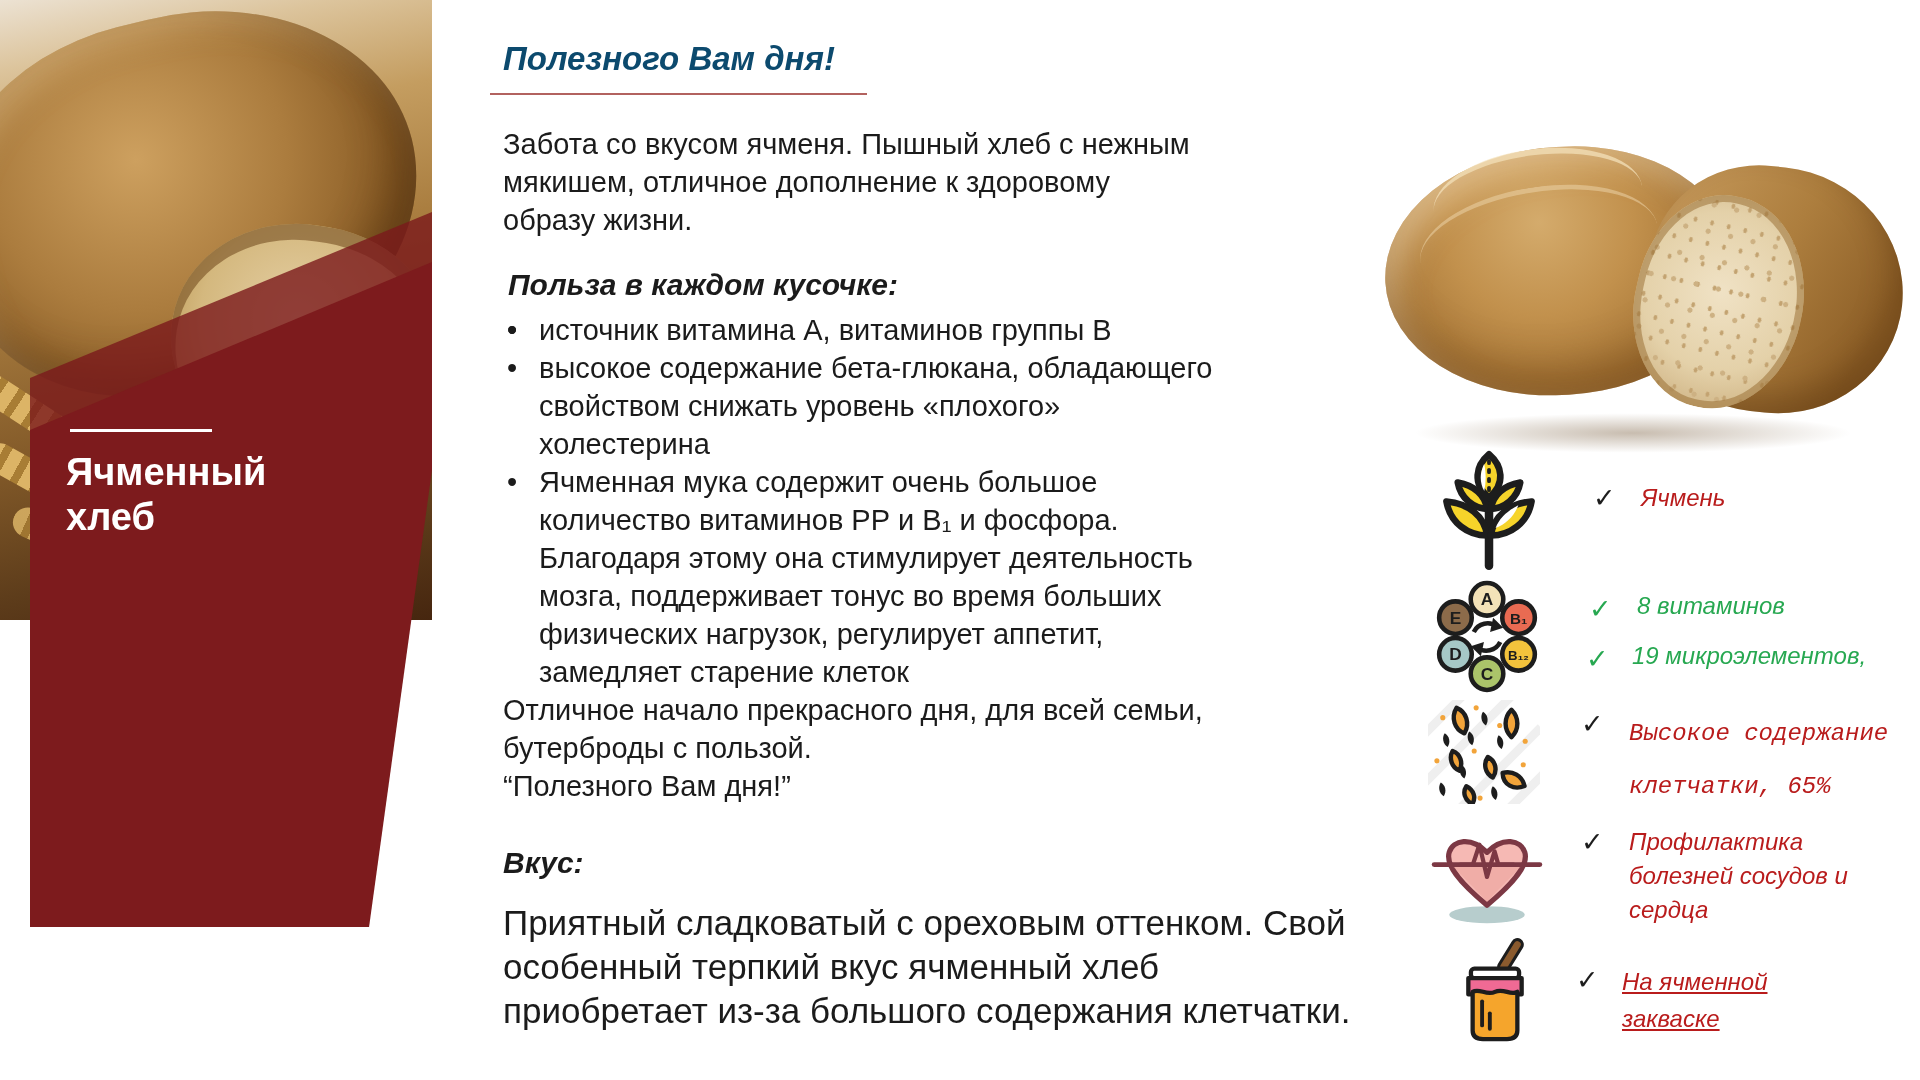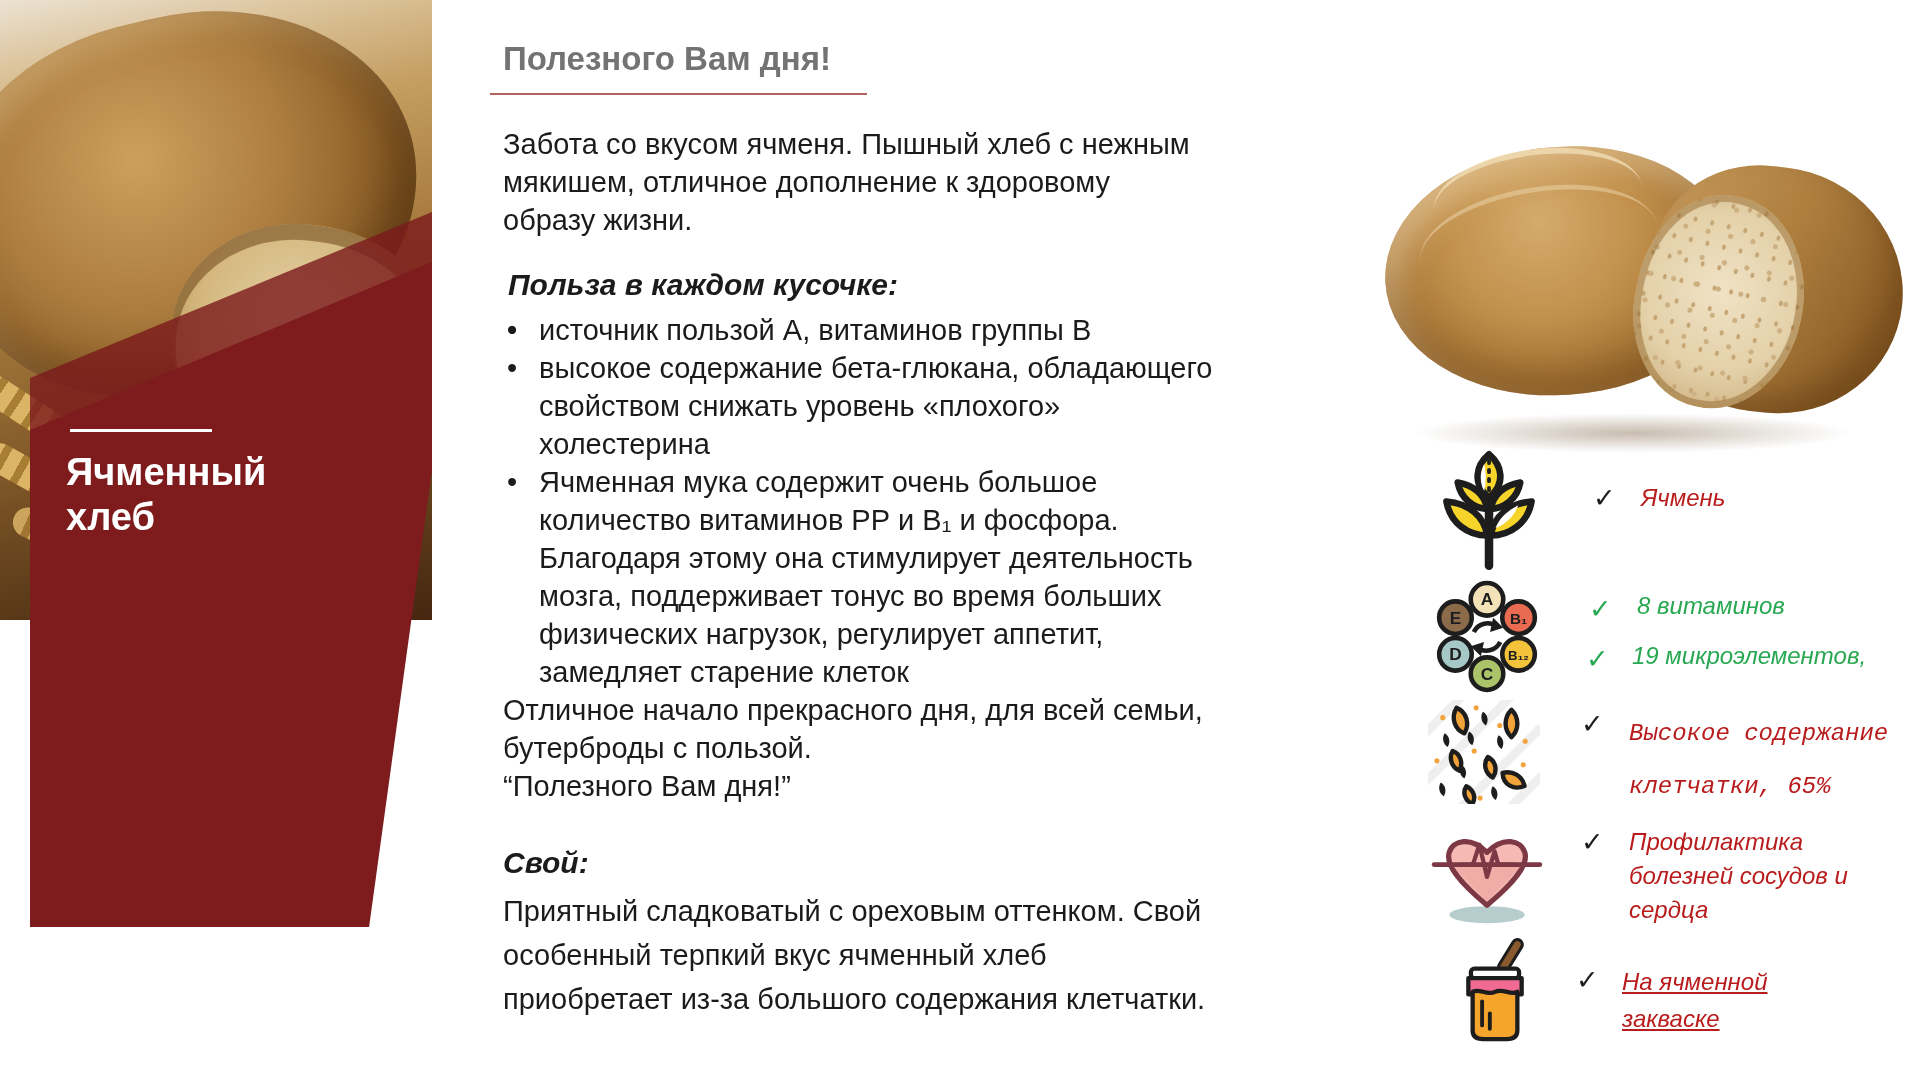--- a/index.html
+++ b/index.html
@@ -33,30 +33,30 @@
   .sidebar-solid{position:absolute;inset:0;background:#7d1b1d;
     clip-path:polygon(30px 430px,432px 262px,432px 470px,348px 1080px,30px 1080px);}
   .sidebar-line{position:absolute;left:70px;top:429px;width:142px;height:3px;background:#ffffff;}
   .sidebar-title{position:absolute;left:66px;top:450px;width:300px;
     font-size:38px;line-height:45px;font-weight:bold;color:#ffffff;}
   .logo{position:absolute;left:104px;top:938px;display:flex;align-items:center;gap:2px;color:#fff;}
   .logo-text{font-size:27px;font-weight:bold;letter-spacing:1px;color:#fff;}
 
   
   .main{position:absolute;left:503px;top:0;width:905px;}
-  .page-title{margin:40px 0 8px 0;font-size:33px;font-weight:bold;color:#737373;}
+  .page-title{margin:40px 0 8px 0;font-size:33px;font-weight:bold;color:#0c4a6e;font-style:italic;}
   .title-underline{width:377px;height:2px;background:#b2625f;margin:15px 0 0 -13px;}
   .intro{margin-top:30px;font-size:29px;line-height:38px;}
   .benefits-heading{margin-top:26px;font-size:30px;line-height:40px;font-weight:bold;font-style:italic;padding-left:5px;}
   .bullets{margin:6px 0 0 0;padding:0;list-style:none;}
   .bullets li{position:relative;padding-left:36px;font-size:29px;line-height:38px;}
   .bullets .dot{position:absolute;left:4px;top:0;}
   .outro{font-size:29px;line-height:38px;}
   .taste-heading{margin-top:38px;font-size:30px;line-height:40px;font-weight:bold;font-style:italic;}
-  .taste{margin-top:6px;font-size:29px;line-height:44px;}
+  .taste{margin-top:18px;font-size:35px;line-height:44px;}
 
   
   .bread-photo{position:absolute;left:1385px;top:103px;width:525px;height:348px;}
   .bp-shadow{position:absolute;left:28px;bottom:-2px;width:440px;height:40px;
     background:radial-gradient(ellipse at center,rgba(110,80,45,.38) 0%,rgba(110,80,45,0) 70%);}
   .bp-loafA{position:absolute;left:0;top:44px;width:348px;height:248px;border-radius:52% 48% 50% 50%;
     transform:rotate(-3deg);
     background:radial-gradient(circle at 45% 30%,#d4ab6c 0%,#c2914d 36%,#a97838 64%,#8d5e27 88%,#7c5122 100%);
     box-shadow:inset -12px -26px 40px rgba(90,50,10,.38), inset 10px 14px 30px rgba(255,236,200,.5);}
   .bp-score{position:absolute;left:48px;top:46px;width:210px;height:95px;border:0;
@@ -119,21 +119,21 @@
 мякишем, отличное дополнение к здоровому
 образу жизни.</div>
 
   <div class="benefits-heading">Польза в каждом кусочке:</div>
   <ul class="bullets">
     <li>
       <span class="dot">•</span>
     </li>
     <li>
       <span class="dot">•</span>
-      <span class="preline">источник пользой А, витаминов группы В</span>
+      <span class="preline">источник витамина А, витаминов группы В</span>
     </li>
     <li>
       <span class="dot">•</span>
       <span class="preline">высокое содержание бета-глюкана, обладающего
 свойством снижать уровень «плохого»
 холестерина</span>
     </li>
     <li>
       <span class="dot">•</span>
       <span class="preline">Ячменная мука содержит очень большое
@@ -142,21 +142,21 @@
 мозга, поддерживает тонус во время больших
 физических нагрузок, регулирует аппетит,
 замедляет старение клеток</span>
     </li>
   </ul>
 
   <div class="outro preline">Отличное начало прекрасного дня, для всей семьи,
 бутерброды с пользой.
 “Полезного Вам дня!”</div>
 
-  <div class="taste-heading">Свой:</div>
+  <div class="taste-heading">Вкус:</div>
   <div class="taste preline">Приятный сладковатый с ореховым оттенком. Свой
 особенный терпкий вкус ячменный хлеб
 приобретает из-за большого содержания клетчатки.</div>
 </div>
 
 <div class="bread-photo">
   <div class="bp-shadow"></div>
   <div class="bp-loafA"></div>
   <div class="bp-score"></div>
   <div class="bp-score2"></div>

